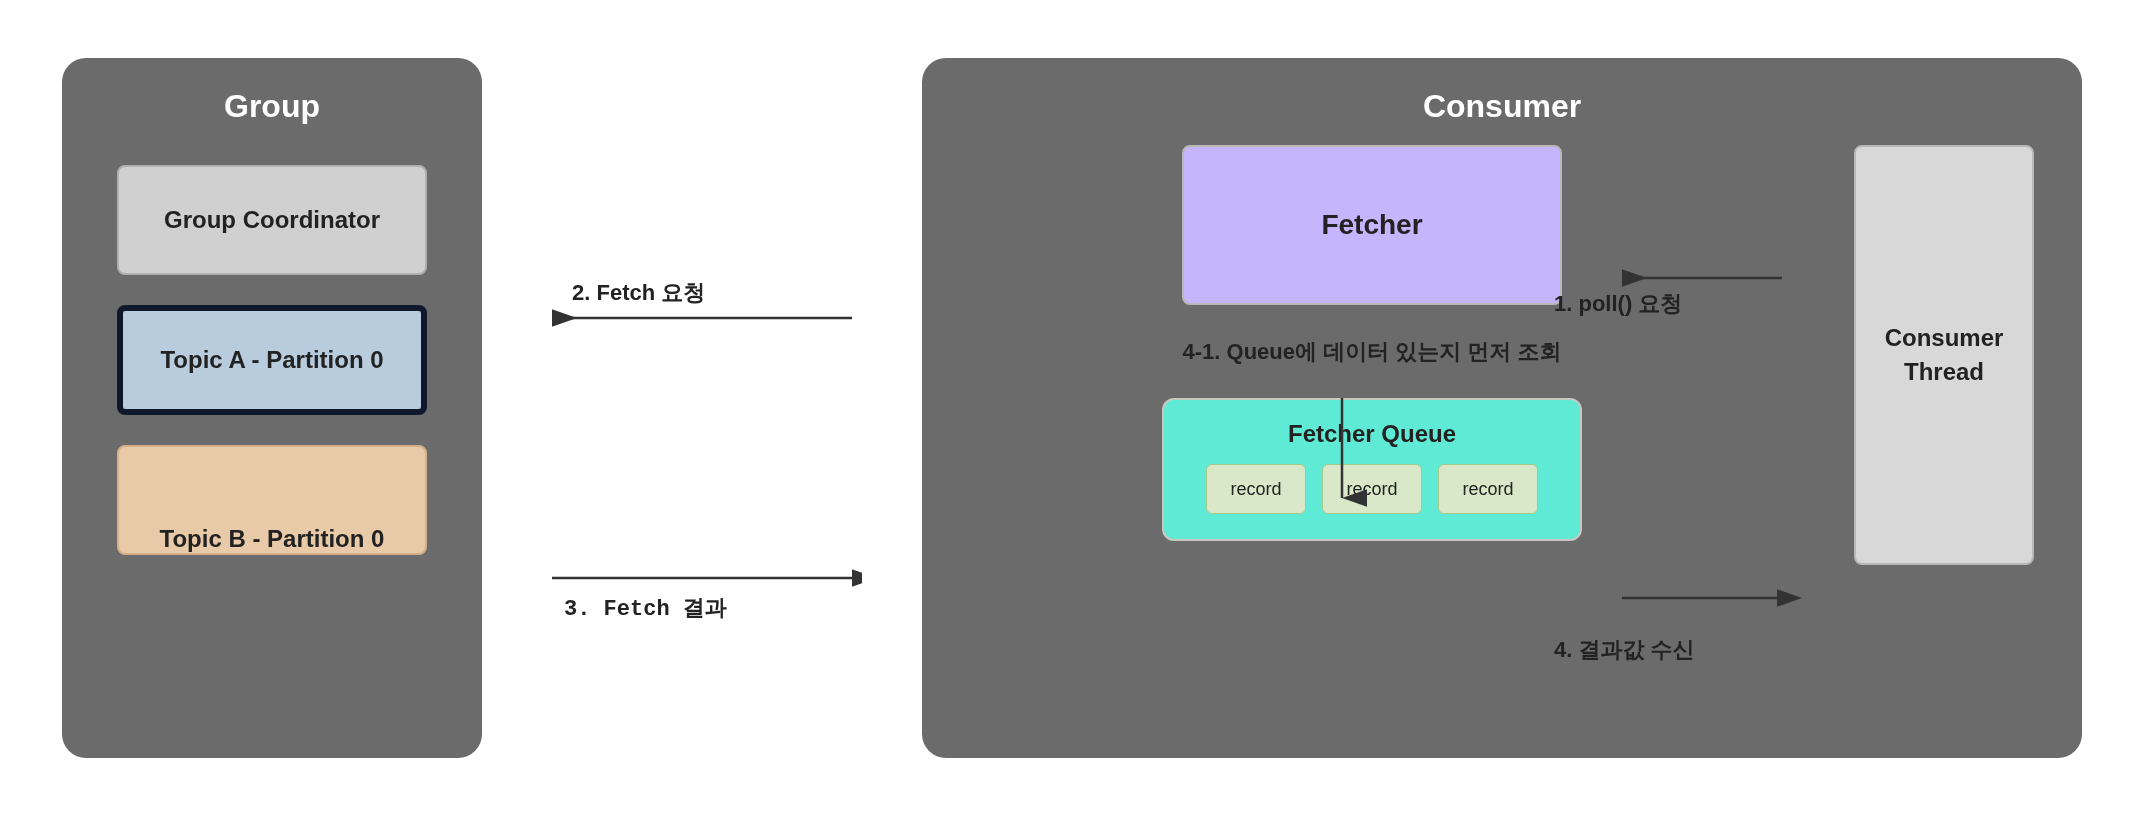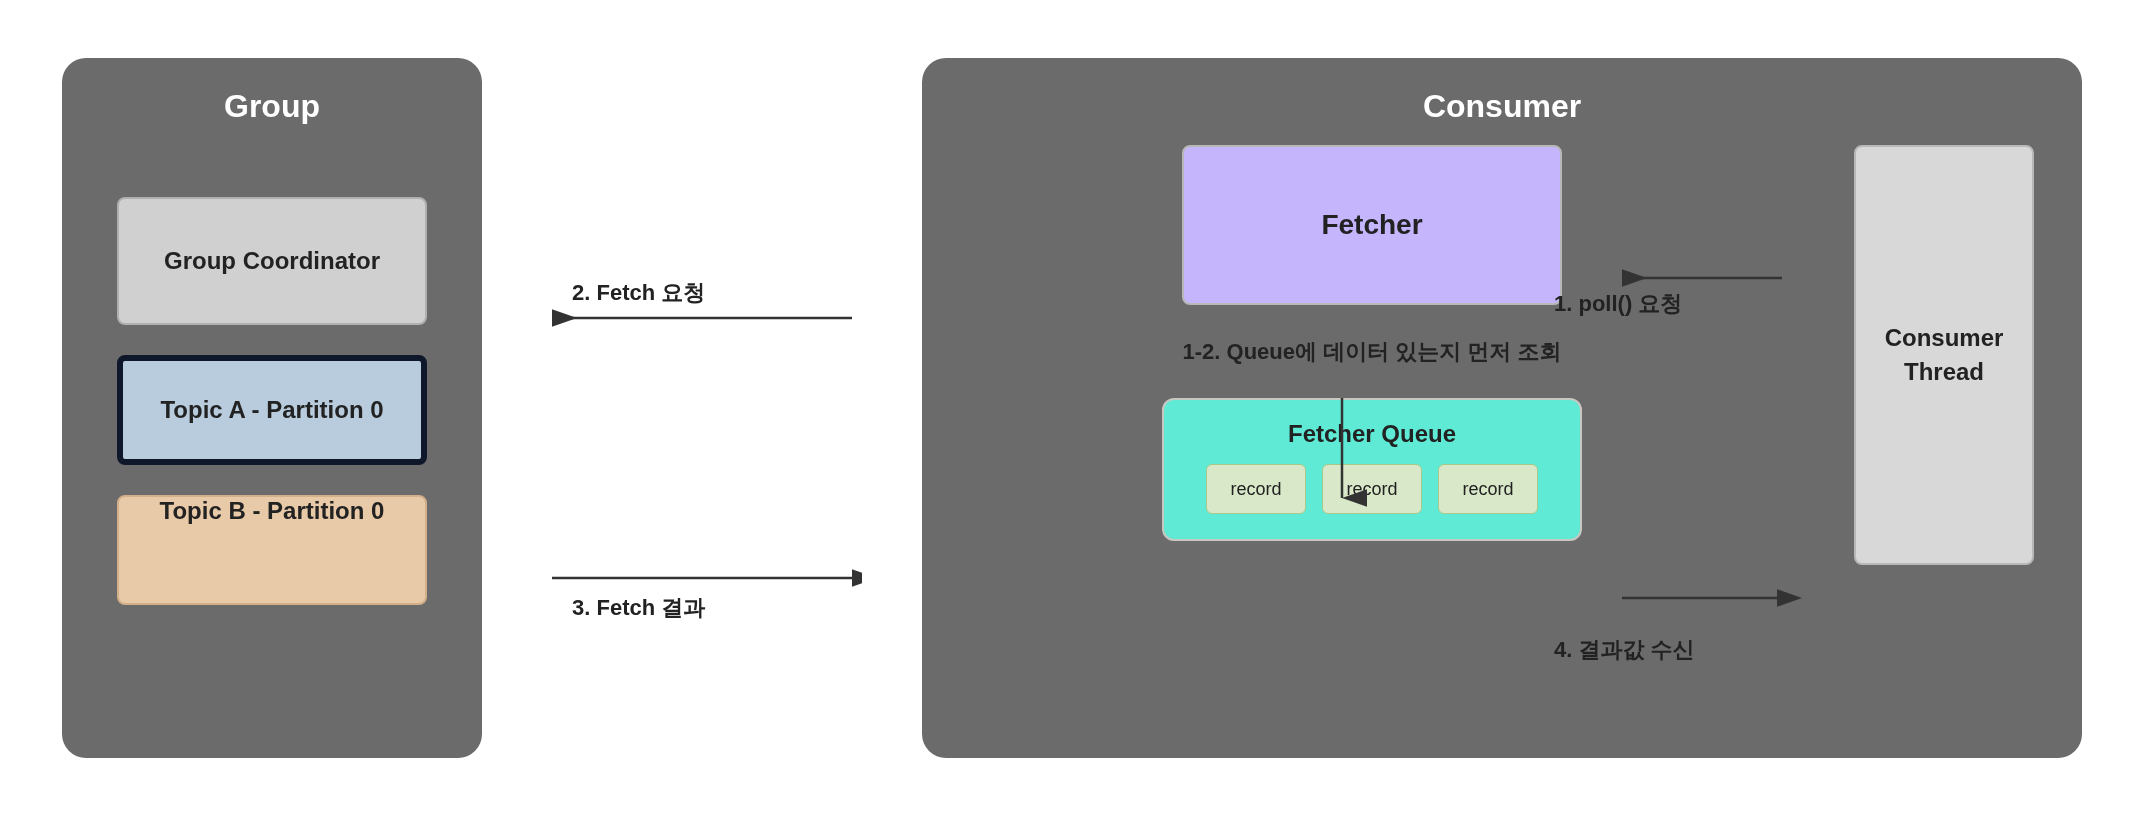--- a/index.html
+++ b/index.html
@@ -41,25 +41,24 @@
       color: #ffffff;
       font-size: 32px;
       font-weight: bold;
       margin-bottom: 10px;
     }
     .group-coordinator-box {
       background: #d0d0d0;
       border: 2px solid #b0b0b0;
       border-radius: 8px;
       width: 310px;
-      height: 128px;
-      display: flex;
-      align-items: center;
-      justify-content: center;
-      margin-top: 32px;
+      height: 110px;
+      display: flex;
+      align-items: center;
+      justify-content: center;
     }
     .group-coordinator-box span {
       font-size: 24px;
       font-weight: bold;
       color: #222;
     }
     .partition-box-blue {
       background: #b8ccde;
       border: 6px solid #0f172a;
       border-radius: 8px;
@@ -69,21 +68,21 @@
       align-items: center;
       justify-content: center;
     }
     .partition-box-orange {
       background: #e8c9a8;
       border: 2px solid #d4b08a;
       border-radius: 8px;
       width: 310px;
       height: 110px;
       display: flex;
-      align-items: flex-start;
+      align-items: flex-end;
       justify-content: center;
     }
     .partition-box-blue span,
     .partition-box-orange span {
       font-size: 24px;
       font-weight: bold;
       color: #222;
     }
 
     
@@ -244,21 +243,21 @@
 
       <line x1="310" y1="260" x2="10" y2="260" stroke="#333" stroke-width="2.5" marker-end="url(#arrowLeft)"></line>
 
       <line x1="10" y1="520" x2="310" y2="520" stroke="#333" stroke-width="2.5" marker-end="url(#arrowRight)"></line>
     </svg>
 
     <div style="position:absolute; top:220px; left:30px;">
       <span class="arrow-label">2. Fetch 요청</span>
     </div>
 
-    <div style="position:absolute; top:535px; left:30px;">
+    <div style="position:absolute; top:535px; left:22px;font-family:Liberation Mono, monospace;">
       <span class="arrow-label">3. Fetch 결과</span>
     </div>
   </div>
 
   <div class="consumer-box">
     <span class="consumer-title">Consumer</span>
 
     <svg class="inner-arrows">
       <defs>
         <marker id="arrowLeftInner" markerWidth="10" markerHeight="7" refX="10" refY="3.5" orient="auto">
@@ -282,21 +281,21 @@
     <div class="consumer-inner">
       <div class="consumer-main">
 
         <div style="position:relative; display:flex; flex-direction:column; align-items:center;">
           <div class="fetcher-box">
             <span>Fetcher</span>
           </div>
         </div>
 
         <div style="width:420px; display:flex; justify-content:center; position:relative;">
-          <span class="arrow-label-kr" style="text-align:center; line-height:1.5;">1-2.  Queue에 데이터  있는지
+          <span class="arrow-label-kr" style="text-align:center; line-height:1.5;">4-1.  Queue에 데이터  있는지
 먼저 조회</span>
         </div>
 
         <div class="queue-section">
           <span class="queue-title">Fetcher Queue</span>
           <div class="record-row">
             <div class="record-box">
               <span>record</span>
             </div>
             <div class="record-box">

